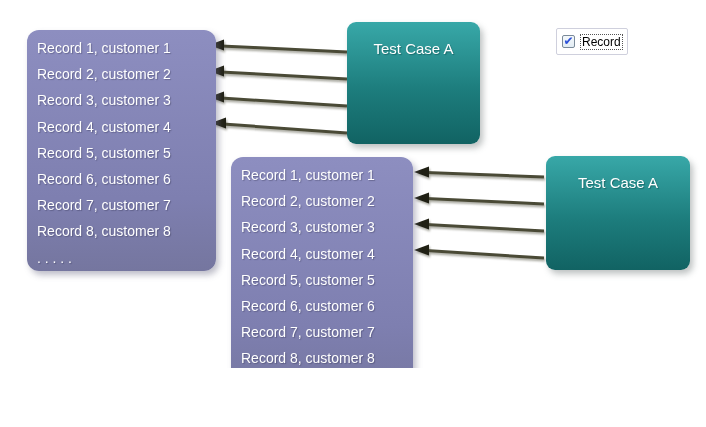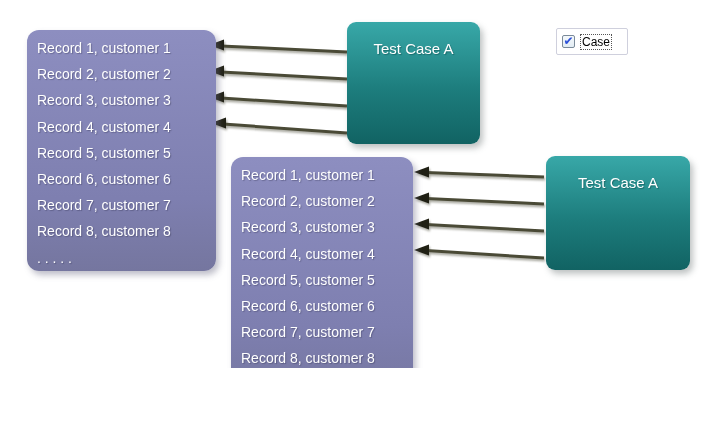--- a/index.html
+++ b/index.html
@@ -172,16 +172,16 @@
   </div>
 
   <div class="teal-box two">
     <div class="teal-title">Test Case A</div>
   </div>
 
   <div class="checkbox-control" role="checkbox" aria-checked="true">
     <span class="checkbox-box">
       <span class="checkmark">✔</span>
     </span>
-    <span class="checkbox-label">Case</span>
+    <span class="checkbox-label">Record</span>
   </div>
 
 </div>
 
 </body></html>

